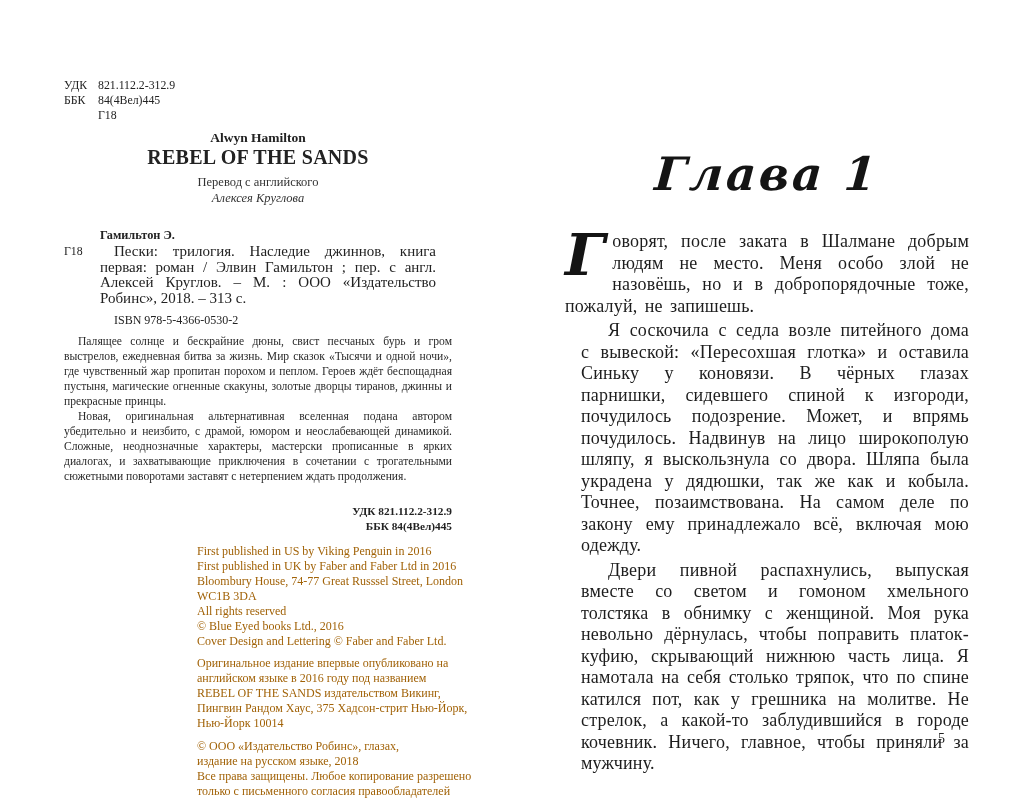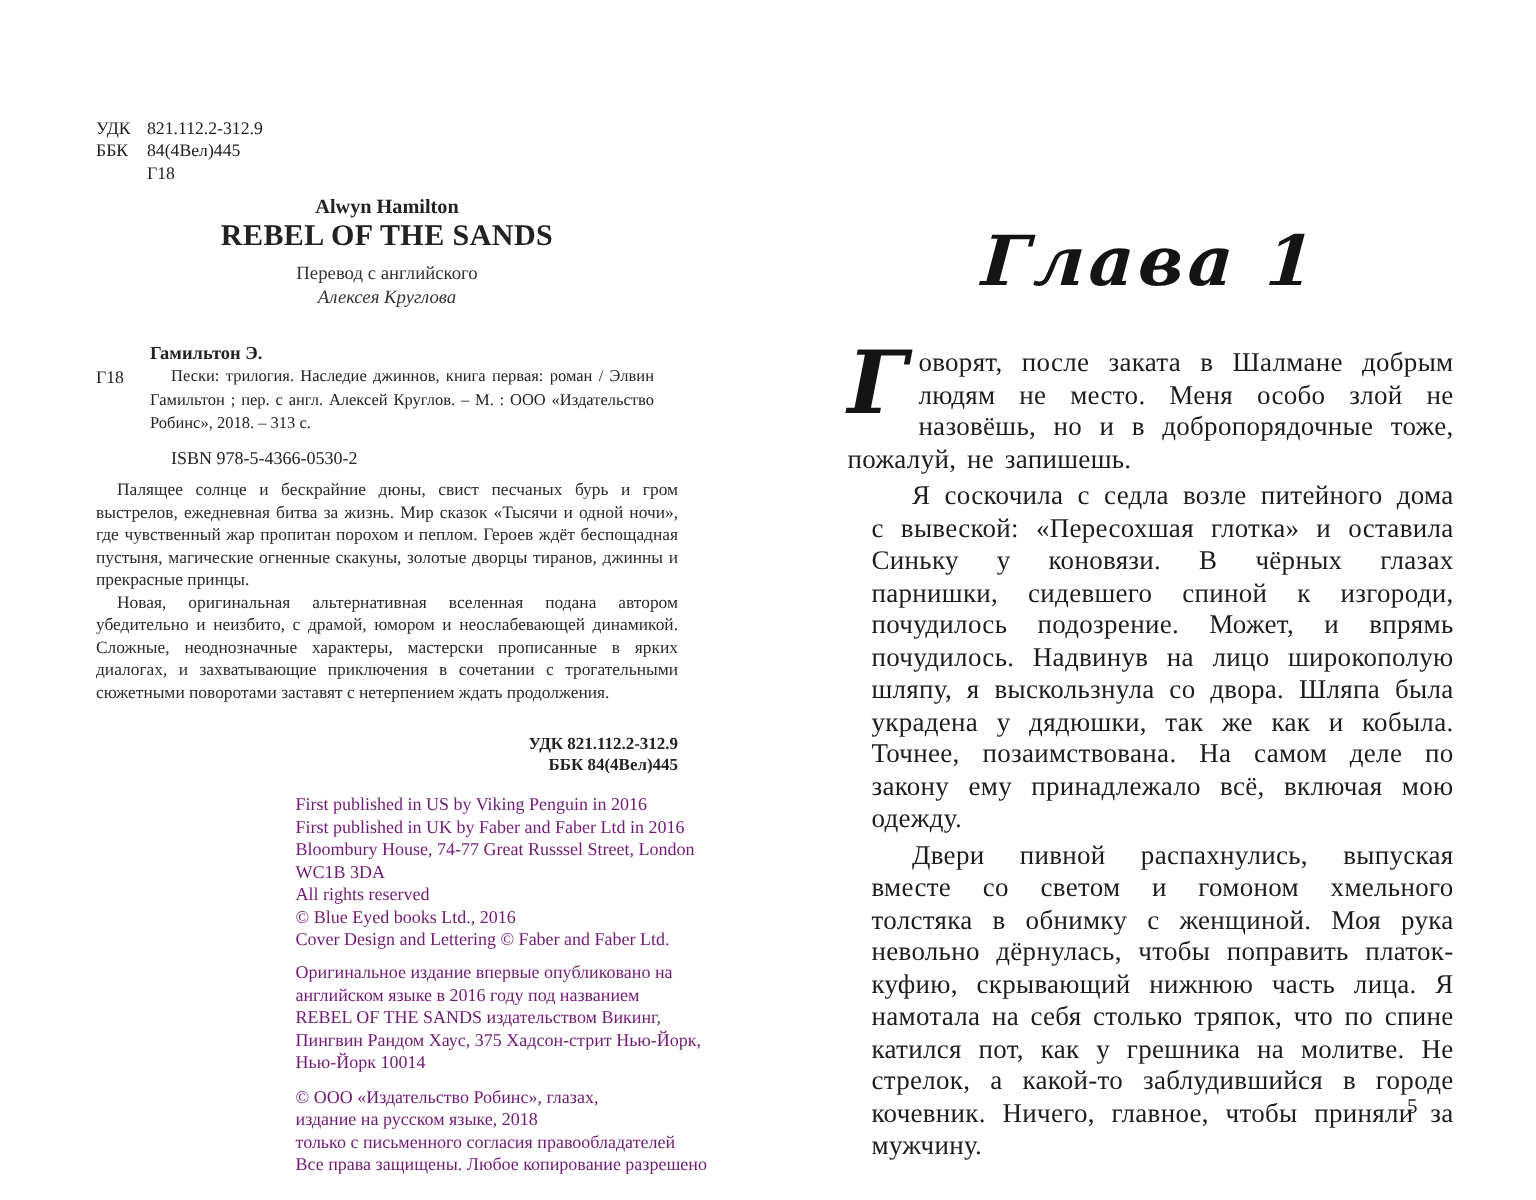--- a/index.html
+++ b/index.html
@@ -47,21 +47,21 @@
   .title-block .trans-note { font-size: 12.5px; line-height: 16px; margin-top: 7px; color: #333; }
   .title-block .translator { font-size: 12.5px; line-height: 16px; font-style: italic; color: #333; }
 
   .catalog-block { margin-top: 22px; position: relative; }
   .catalog-author { font-weight: bold; margin-left: 36px; margin-bottom: 1px; font-size: 12.3px; }
   .catalog-code {
     position: absolute; left: 0; top: 16px;
   }
   .catalog-entry {
     margin: 0 16px 0 36px;
-    font-size: 11px;
+    font-size: 15px;
     line-height: 15.5px;
     text-align: justify;
     text-indent: 14px;
   }
   .isbn-mid { margin: 7px 0 0 50px; font-size: 12px; }
 
   .annotation {
     margin: 6px 0 0 0;
     text-align: justify;
     text-indent: 14px;
@@ -78,21 +78,21 @@
     line-height: 14.5px;
     margin-top: 20px;
     padding-right: 0px;
   }
 
   .imprint-block {
     margin-left: 133px;
     margin-top: 11px;
     font-size: 12px;
     line-height: 15px;
-    color: #701a75;
+    color: #a16207;
   }
   .imprint-block div { white-space: nowrap; }
   .imprint-block.ru { margin-top: 7px; }
   .imprint-block.copyr { margin-top: 8px; }
 
   .isbn-bottom { margin-top: 13px; font-size: 12px; }
 
   
   .page-right {
     position: absolute;
@@ -201,22 +201,22 @@
       <div>Оригинальное издание впервые опубликовано на</div>
       <div>английском языке в 2016 году под названием</div>
       <div>REBEL OF THE SANDS издательством Викинг,</div>
       <div>Пингвин Рандом Хаус, 375 Хадсон-стрит Нью-Йорк,</div>
       <div>Нью-Йорк 10014</div>
     </div>
 
     <div class="imprint-block copyr">
       <div>© ООО «Издательство Робинс», глазах,</div>
       <div>издание на русском языке, 2018</div>
+      <div>Все права защищены. Любое копирование разрешено</div>
       <div>только с письменного согласия правообладателей</div>
-      <div>Все права защищены. Любое копирование разрешено</div>
     </div>
 
     <div class="isbn-bottom">ISBN 978-5-4366-0530-2</div>
   </section>
 
   <section class="page-right">
     <h1 class="chapter-heading">Глава 1</h1>
 
     <div class="body-text">
       <p><span class="drop-cap">Г</span><span>оворят, после заката в Шалмане добрым людям не место. Меня особо злой не назовёшь, но и в добропорядочные тоже, пожалуй, не запишешь.</span></p>

